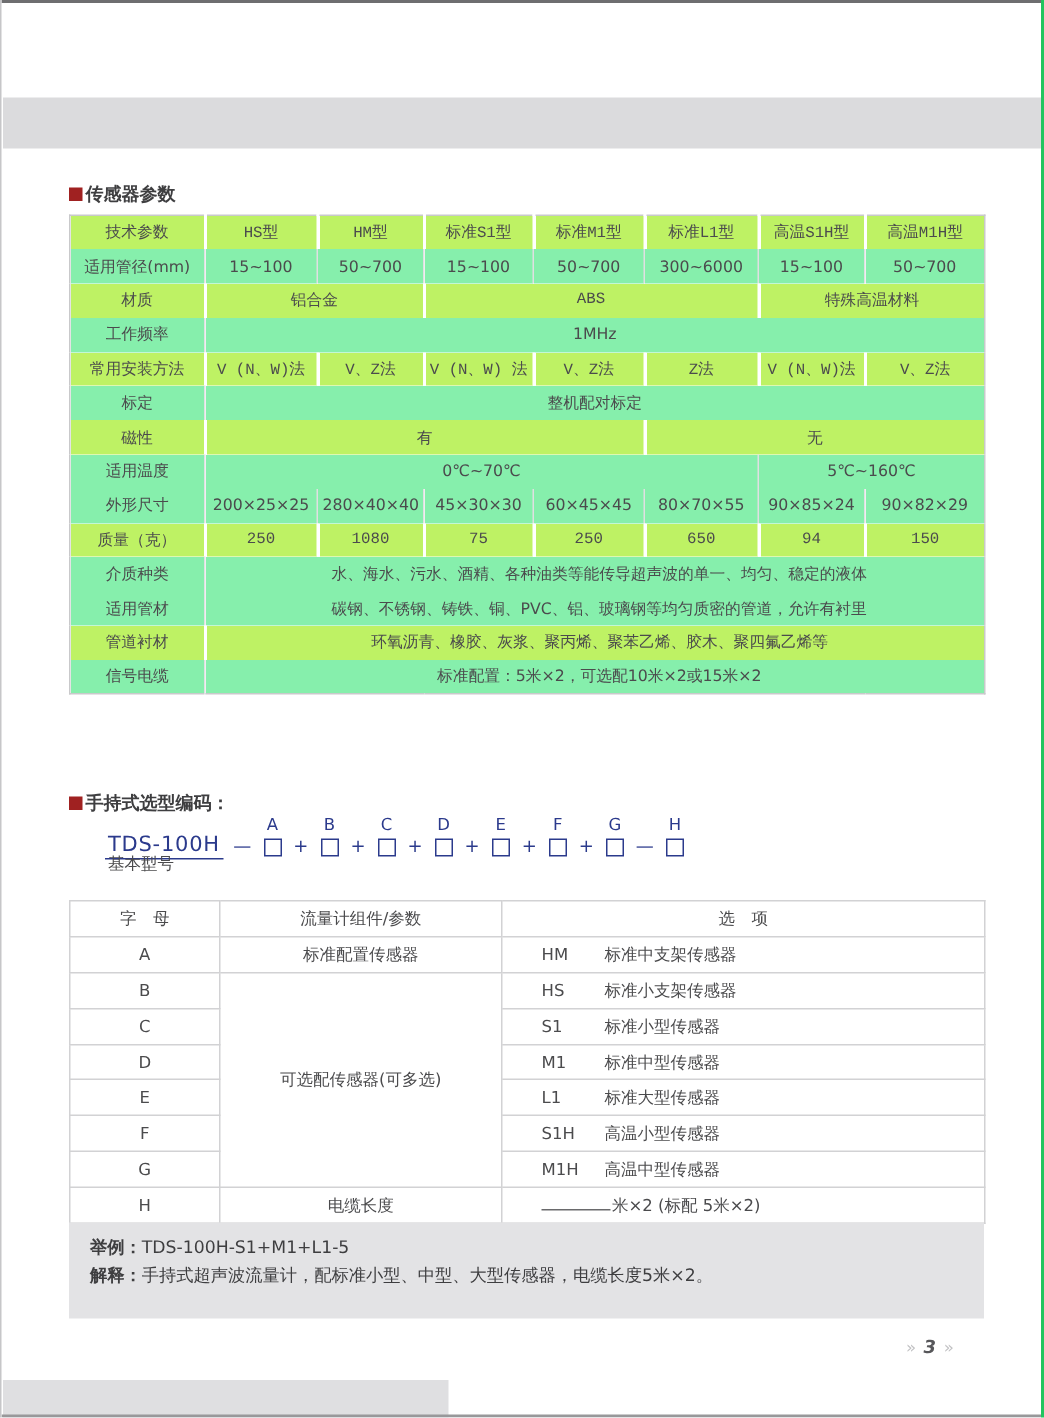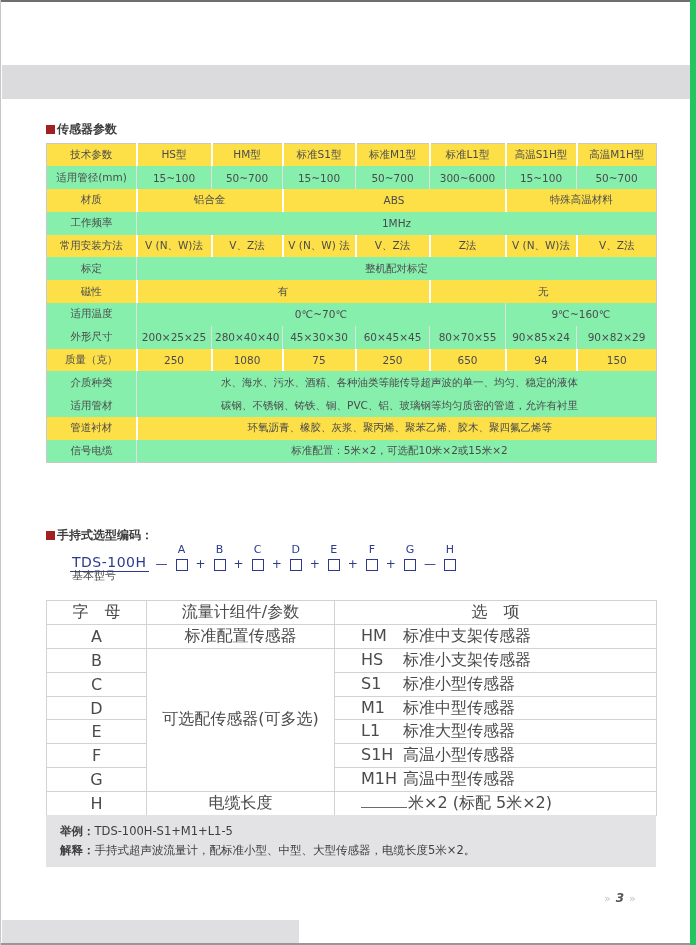--- a/index.html
+++ b/index.html
@@ -1,63 +1,63 @@
 <!DOCTYPE html>
 <html><head>
 <meta charset="utf-8">
 <style>
   * { margin:0; padding:0; box-sizing:border-box; }
   body { background:#fff; font-family:"DejaVu Sans","Liberation Sans",sans-serif; }
   .page {
     position:relative; width:696px; height:945px; background:#fff;
     color:#4b4b4d; overflow:hidden;
-    border-left:1px solid #c6c6c8; border-right:6px solid #22c55e;
+    border-left:1px solid #c6c6c8; border-right:2px solid #22c55e;
   }
   .top-rule { position:absolute; top:0; left:0; width:696px; height:2px; background:#6e6e70; }
   .top-band { position:absolute; top:65px; left:1px; width:694px; height:34px; background:#dbdbdd; }
   .bottom-band { position:absolute; top:920px; left:1px; width:297px; height:25px; background:#dfdfe1; }
   .bottom-rule { position:absolute; bottom:0; left:0; width:696px; height:2px; background:#98989a; }
 
   .section-title { position:absolute; left:45px; font-size:12px; font-weight:bold; color:#3e3e40; display:flex; align-items:center; }
   .section-title .bullet { display:inline-block; width:9px; height:9px; background:#a02121; margin-right:2px; }
   #sec1-title { top:121px; }
   #sec2-title { top:527px; }
 
   
   table { border-collapse:collapse; table-layout:fixed; }
   #t1 { position:absolute; top:143px; left:45px; width:610px; font-size:10.5px; border:1px solid #c9c9cb; }
   #t1 td { height:22.8px; text-align:center; vertical-align:middle; padding:0 3px; overflow:hidden; white-space:nowrap; }
-  #t1 tr.gray td { background:#fde047; border-right:2px solid #ffffff; }
+  #t1 tr.gray td { background:#bef264; border-right:2px solid #ffffff;font-family:Liberation Mono, monospace; }
   #t1 tr.white td { background:#86efac; border-right:1px solid #e0e0e2; }
   #t1 tr td:last-child { border-right:none;margin-left:28px; }
   #t1 td.lft { text-align:center; padding-left:9px; }
 
   
   .coding { position:absolute; top:543px; left:45px; width:610px; height:52px; color:#2b3a8c; }
   .coding-row { display:flex; align-items:flex-end; }
   .model-wrap { position:relative; margin-left:24px; }
   .model { font-size:14px; color:#2b3a8c; border-bottom:1px solid #2b3a8c; padding:0 2px 1px 2px; letter-spacing:0.5px; }
   .model-tick { position:absolute; left:26px; top:21px; width:1px; height:8px; background:#8a8a8c; }
   .model-caption { position:absolute; left:2px; top:16px; font-size:11px; color:#4b4b4d; white-space:nowrap; }
   .slot { display:flex; flex-direction:column; align-items:center; width:14px; }
   .slot-letter { font-size:11px; line-height:13px; margin-bottom:3px; }
   .slot-box { width:12px; height:12px; border:1px solid #2b3a8c; background:#fff; }
   .sep { font-size:12px; margin:0 7px 0 7px; line-height:14px; }
 
   
-  #t2 { position:absolute; top:600px; left:45px; width:610px; font-size:16px; }
+  #t2 { position:absolute; top:600px; left:45px; width:610px; font-size:11px; }
   #t2 td, #t2 th { border:1px solid #d2d2d4; height:23.9px; vertical-align:middle; background:#fff; font-weight:normal; color:#4b4b4d; }
   #t2 th { text-align:center; }
   #t2 td.ctr { text-align:center; }
   #t2 td.opt { text-align:left; padding-left:26px; }
   #t2 .code { display:inline-block; width:42px; }
   .blank-line { display:inline-block; width:46px; height:11px; border-bottom:1px solid #6a6a6c; margin-right:1px; }
 
   
-  .example { position:absolute; top:815px; left:45px; width:610px; height:52px; background:#e3e3e5; padding:7px 14px; font-size:11.5px; line-height:19px; color:#3e3e40; }
+  .example { position:absolute; top:815px; left:45px; width:610px; height:64px; background:#e3e3e5; padding:7px 14px; font-size:11.5px; line-height:19px; color:#3e3e40; }
   .example b { font-weight:bold; }
 
   
   .footer { position:absolute; top:891px; left:598px; font-size:12px; display:flex; align-items:center; }
   .footer .chev { color:#c2c2c4; font-size:11px; margin:0 5px; }
   .footer .pnum { color:#57575a; font-style:italic; font-weight:bold; }
 </style>
 </head>
 <body>
 
@@ -127,21 +127,21 @@
       <td colspan="7">整机配对标定</td>
     </tr>
     <tr class="gray">
       <td>磁性</td>
       <td colspan="4">有</td>
       <td colspan="3">无</td>
     </tr>
     <tr class="white">
       <td>适用温度</td>
       <td colspan="5">0℃~70℃</td>
-      <td colspan="2">9℃~160℃</td>
+      <td colspan="2">5℃~160℃</td>
     </tr>
     <tr class="white">
       <td>外形尺寸</td>
       <td>200×25×25</td>
       <td>280×40×40</td>
       <td>45×30×30</td>
       <td>60×45×45</td>
       <td>80×70×55</td>
       <td>90×85×24</td>
       <td>90×82×29</td>

